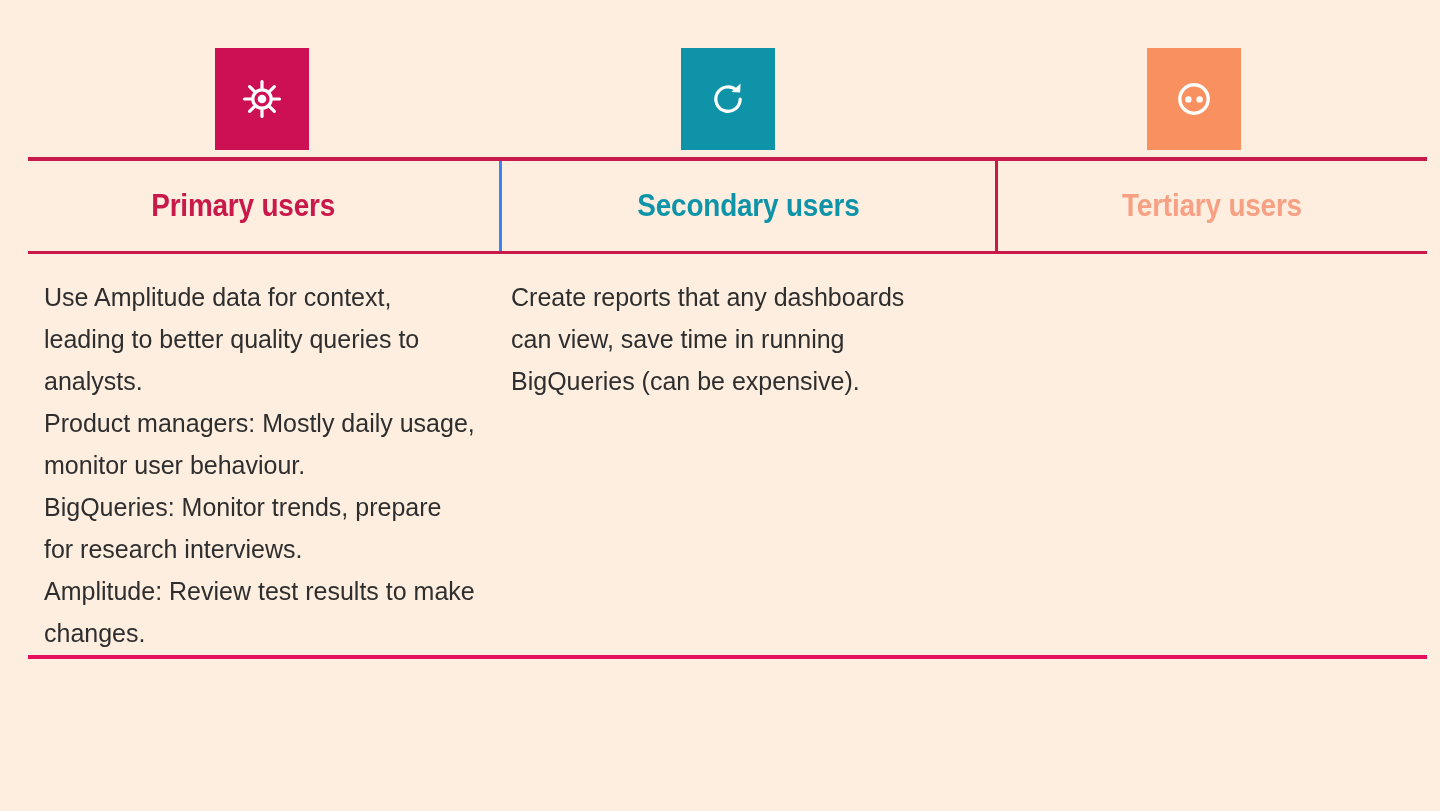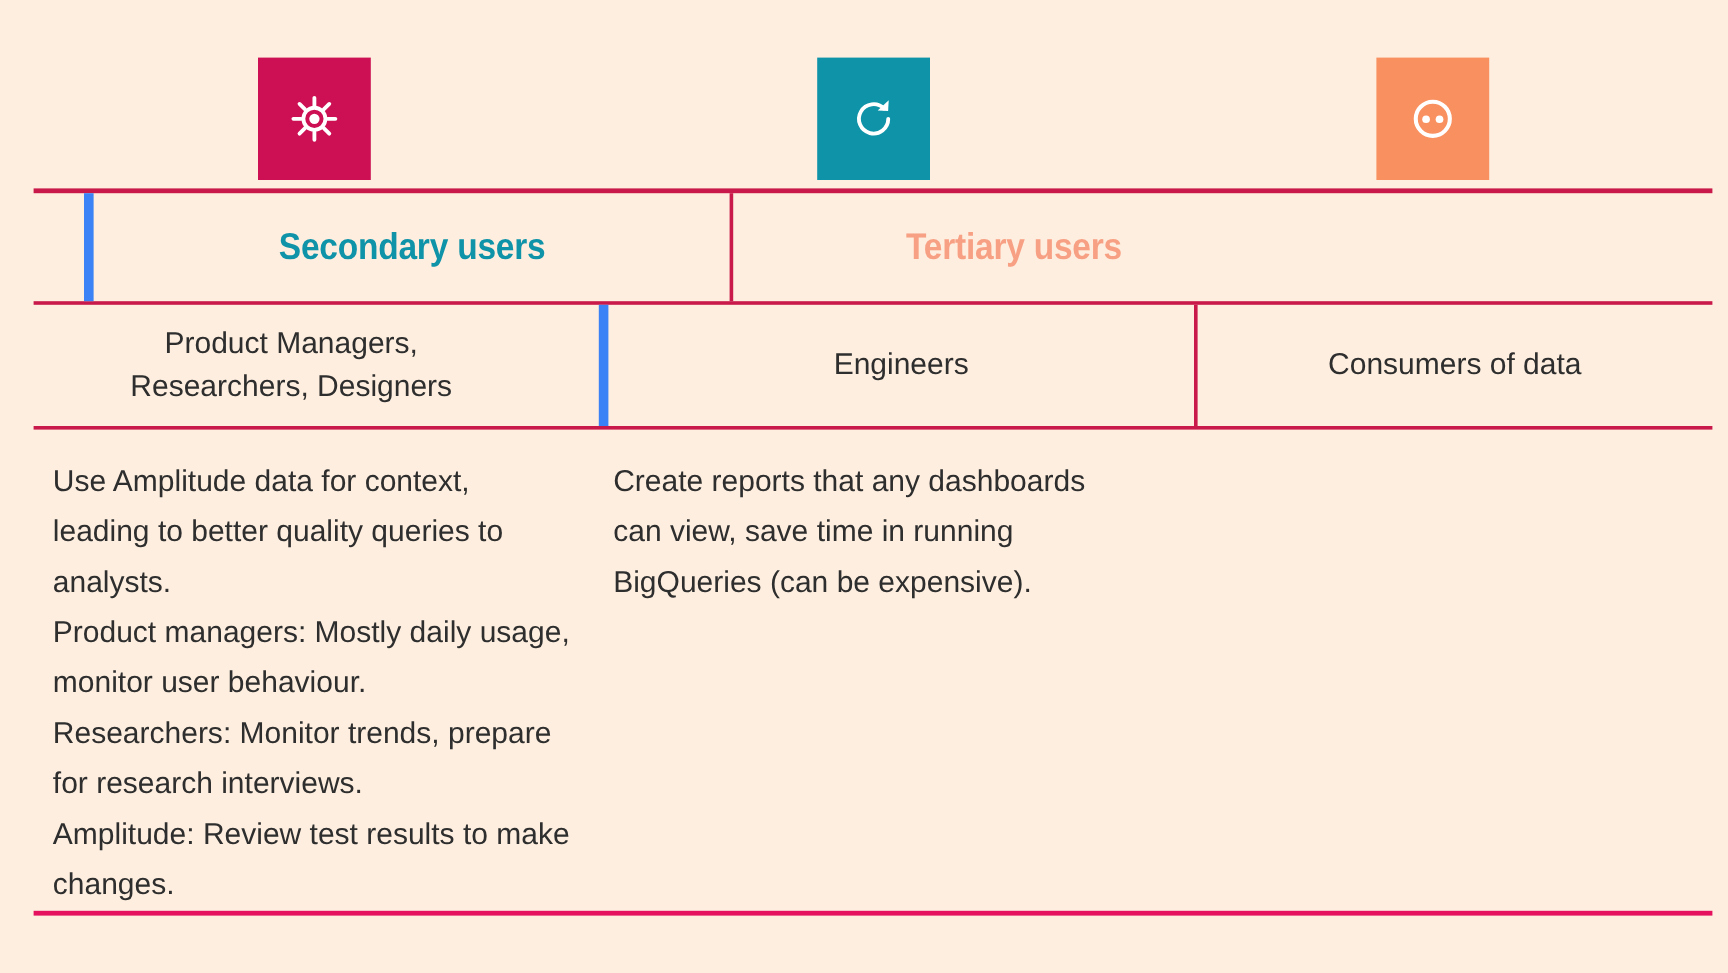--- a/index.html
+++ b/index.html
@@ -61,21 +61,21 @@
     display: flex;
   }
   .trow.head-row { border-bottom: 3px solid #c9184a; }
   .trow.role-row { border-bottom: 3px solid #c9184a; }
 
   .tcell {
     box-sizing: border-box;
     position: relative;
   }
   .tcell.col1 { width: 467px; }
-  .tcell.col2 { width: 541px; border-left: 8px solid #3b82f6; border-right: 3px solid #c9184a; margin-left: 42px; }
+  .tcell.col2 { width: 541px; border-left: 3px solid #3b82f6; border-right: 3px solid #c9184a; margin-left: 42px; }
   .tcell.col3 { width: 467px; }
 
   
   .head-row .tcell {
     height: 90px;
     display: flex;
     align-items: center;
     justify-content: center;
   }
   .head-title {
@@ -164,50 +164,39 @@
         </svg>
       </span>
     </div>
   </div>
 
 </div>
 
 <div class="table">
 
   <div class="trow head-row">
+    <div class="tcell col1">
+      <div class="head-title crimson">Primary users</div>
+    </div>
     <div class="tcell col2">
       <div class="head-title teal">Secondary users</div>
     </div>
     <div class="tcell col3">
       <div class="head-title salmon">Tertiary users</div>
     </div>
   </div>
 
-  <div class="trow role-row">
-    <div class="tcell col1">
-      <div class="role-text">
-        <span>Product Managers,</span><br>
-        <span>Researchers, Designers</span>
-      </div>
-    </div>
-    <div class="tcell col2">
-      <div class="role-text">Engineers</div>
-    </div>
-    <div class="tcell col3">
-      <div class="role-text">Consumers of data</div>
-    </div>
-  </div>
 
   <div class="trow detail-row">
 
     <div class="tcell col1">
       <p class="detail-text">
         <span>Use Amplitude data for context, leading to better quality queries to analysts.</span><br>
         <span class="u">Product managers</span><span>: Mostly daily usage, monitor user behaviour.</span><br>
-        <span class="u">Researchers</span><span>: Monitor trends, prepare for research interviews.</span><br>
+        <span class="u">BigQueries</span><span>: Monitor trends, prepare for research interviews.</span><br>
         <span class="u">Amplitude</span><span>: Review test results to make changes.</span>
       </p>
     </div>
 
 
     <div class="tcell col3">
       <p class="detail-text">Create reports that any dashboards can view, save time in running BigQueries (can be expensive).</p>
     </div>
 
   </div>

